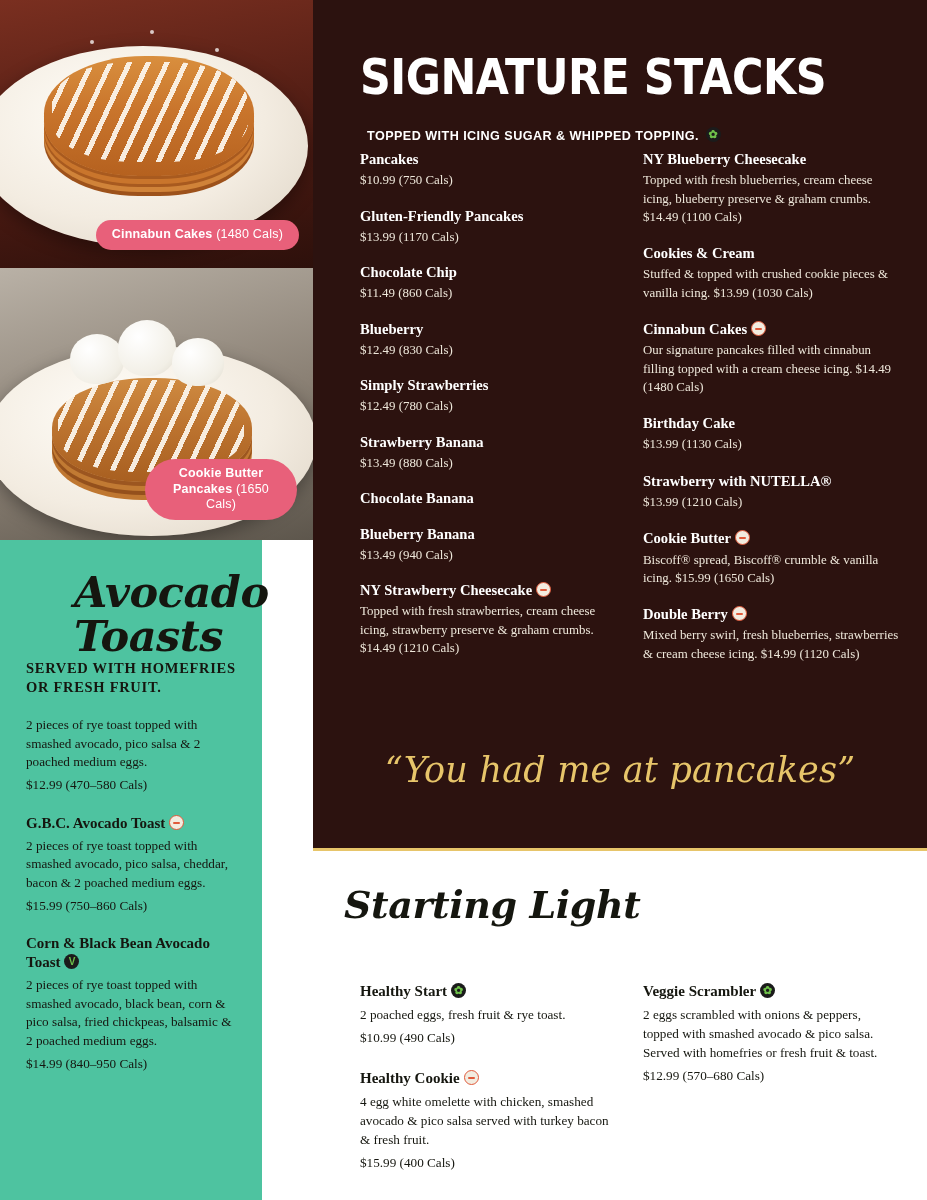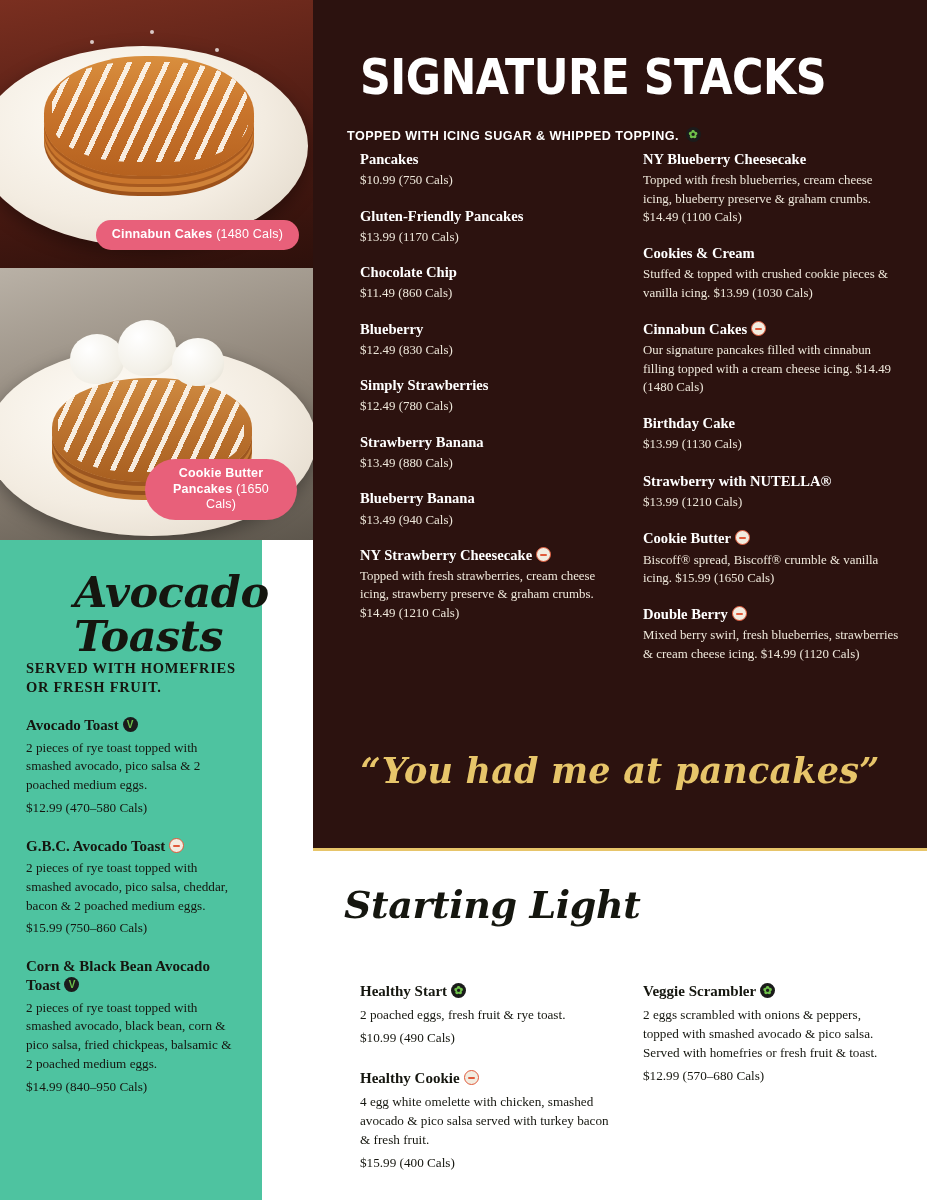--- a/index.html
+++ b/index.html
@@ -199,21 +199,21 @@
     margin: 48px 0 0 47px;
     transform: scaleY(1.18) scaleX(1.02);
     transform-origin: left top;
   }
   .sig-sub {
     font-family: "Liberation Sans", sans-serif;
     font-weight: bold;
     font-size: 12.6px;
     letter-spacing: .45px;
     color: #ffffff;
-    margin: 30px 0 0 34px;
+    margin: 30px 0 0 54px;
   }
   .sig-sub .badge { margin-left: 7px; }
 
   .cols {
     position: absolute;
     left: 47px; top: 142px;
     width: 540px;
     display: flex;
     gap: 26px;
   }
@@ -235,21 +235,21 @@
   }
   .col-right .item { margin-bottom: 18px; }
 
   .quote {
     position: absolute;
     left: 0; right: 0;
     top: 750px;
     text-align: center;
     font-family: "DejaVu Serif", serif;
     font-style: italic;
-    font-weight: bold;
+    font-weight: normal;
     font-size: 35px;
     color: #e7c56a;
     letter-spacing: .2px;
   }
 
   
   .light-panel {
     position: absolute;
     left: 313px; top: 848px;
     width: 614px;
@@ -330,23 +330,20 @@
     </div>
 
     <div class="avocado-block">
       <div class="script-title">
         <div>Avocado</div>
         <div>Toasts</div>
       </div>
       <div class="served-with">SERVED WITH HOMEFRIES OR FRESH FRUIT.</div>
 
       <div class="avo-item">
-        <div class="avo-name">
-          <span>Avocado Toast</span><span class="badge badge-v"></span>
-        </div>
         <div class="avo-desc">2 pieces of rye toast topped with smashed avocado, pico salsa &amp; 2 poached medium eggs.</div>
         <div class="avo-desc">$12.99 (470–580 Cals)</div>
       </div>
 
       <div class="avo-item">
         <div class="avo-name">
           <span>G.B.C. Avocado Toast</span><span class="badge badge-new"></span>
         </div>
         <div class="avo-desc">2 pieces of rye toast topped with smashed avocado, pico salsa, cheddar, bacon &amp; 2 poached medium eggs.</div>
         <div class="avo-desc">$15.99 (750–860 Cals)</div>
@@ -389,20 +386,21 @@
         </div>
         <div class="item">
           <div class="item-name">Simply Strawberries</div>
           <div class="item-desc">$12.49 (780 Cals)</div>
         </div>
         <div class="item">
           <div class="item-name">Strawberry Banana</div>
           <div class="item-desc">$13.49 (880 Cals)</div>
         </div>
         <div class="item">
+          <div class="item-name">Chocolate Banana</div>
         </div>
         <div class="item">
           <div class="item-name">Blueberry Banana</div>
           <div class="item-desc">$13.49 (940 Cals)</div>
         </div>
         <div class="item">
           <div class="item-name">
             <span>NY Strawberry Cheesecake</span><span class="badge badge-new"></span>
           </div>
           <div class="item-desc">Topped with fresh strawberries, cream cheese icing, strawberry preserve &amp; graham crumbs. $14.49 (1210 Cals)</div>

